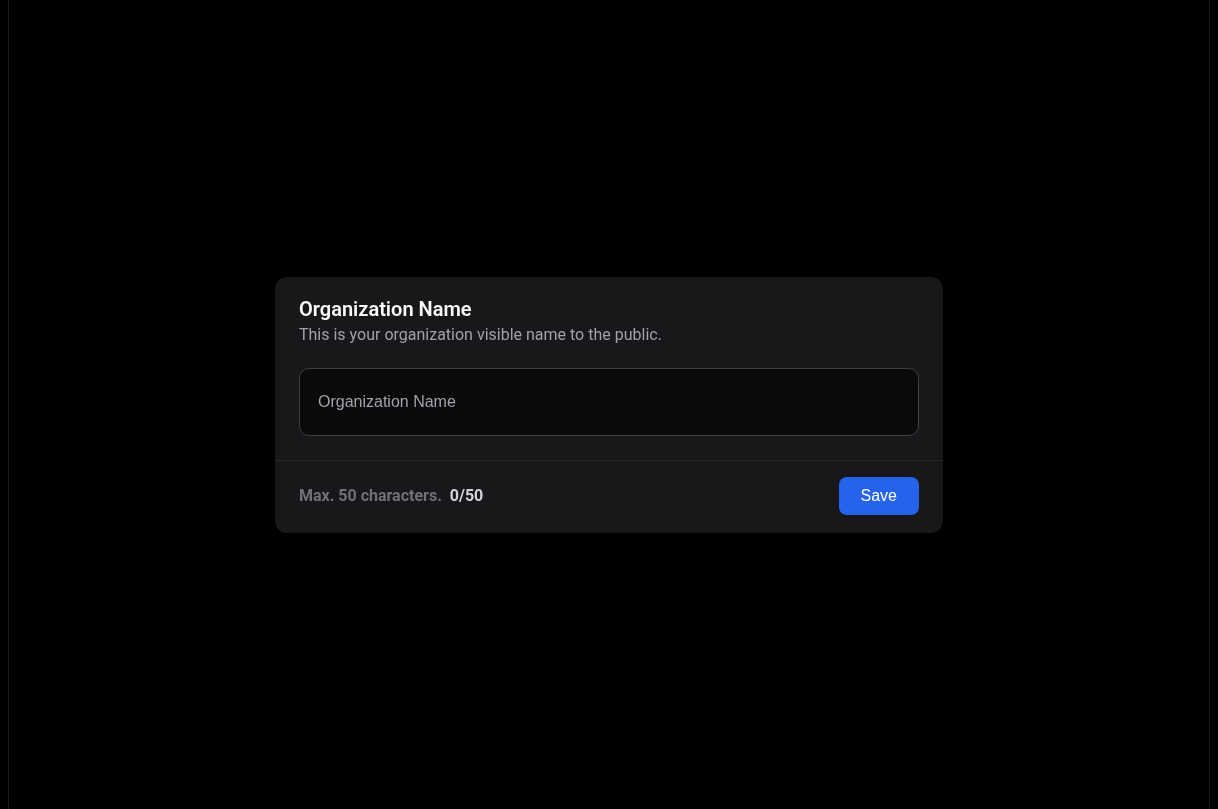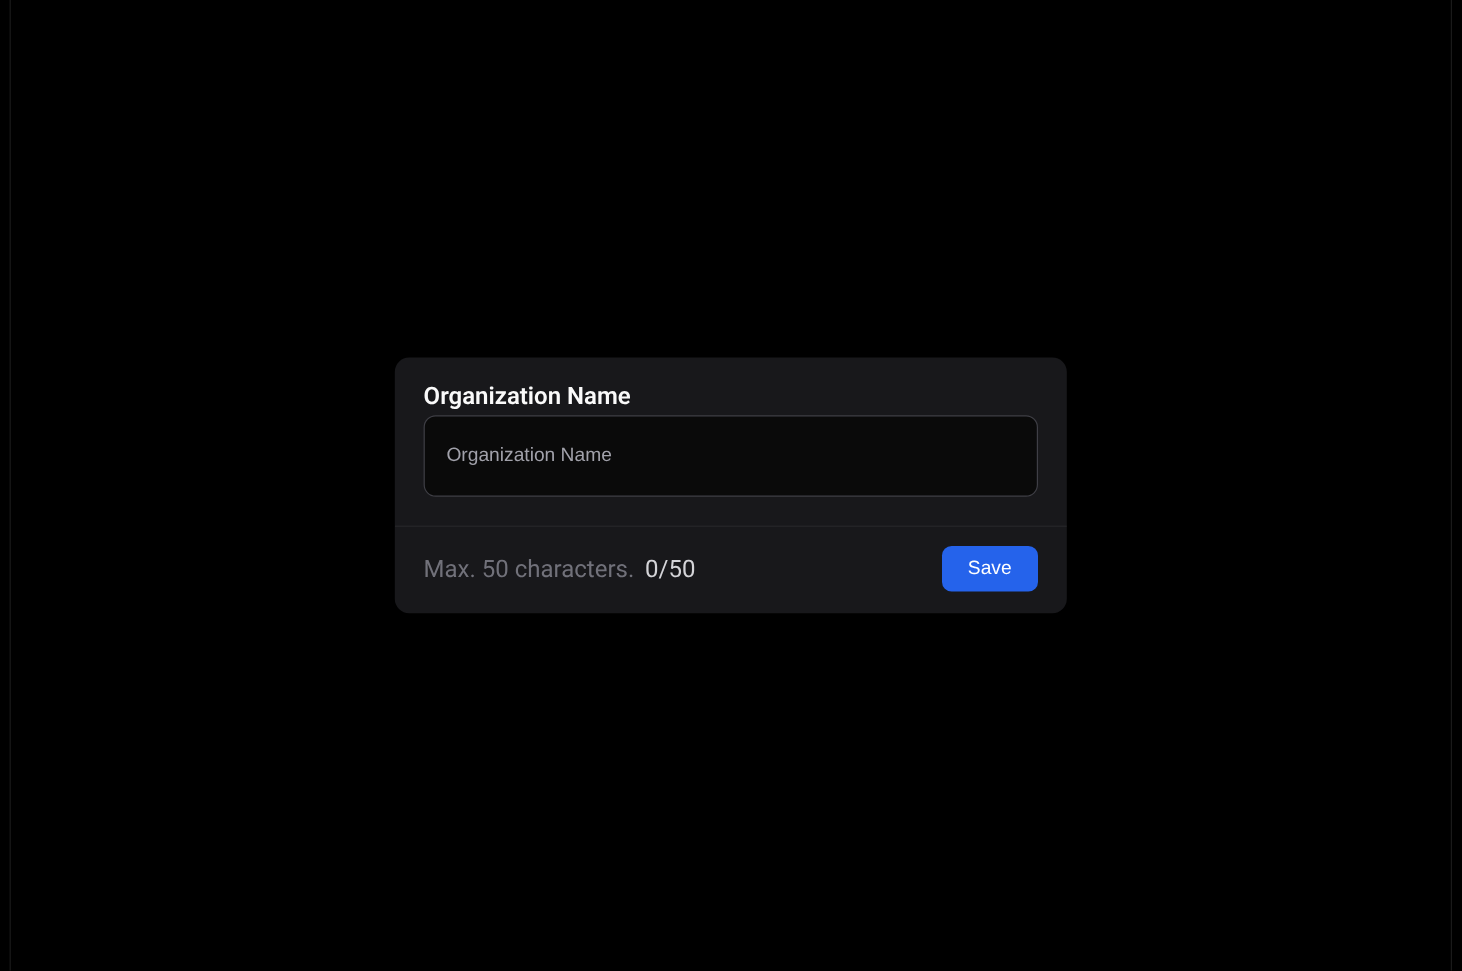--- a/index.html
+++ b/index.html
@@ -21,21 +21,21 @@
       position: absolute;
       top: 0;
       bottom: 0;
       left: 8px;
       right: 8px;
       border-left: 1px solid #1a1a1a;
       border-right: 1px solid #1a1a1a;
       pointer-events: none;
     }
     .card {
-      width: 560px;
+      width: 668px;
       background: #18181b;
       border-radius: 12px;
       overflow: hidden;
     }
     .card-body {
       padding: 20px 24px 24px 24px;
     }
     .title {
       color: #fafafa;
       font-size: 20px;
@@ -63,21 +63,22 @@
       color: #a1a1aa;
     }
     .card-footer {
       display: flex;
       align-items: center;
       justify-content: space-between;
       padding: 16px 24px 18px 24px;
       border-top: 1px solid #27272a;
     }
     .limit {
-      font-size: 20px;
+      font-size: 16px;
+      font-weight: bold;
     }
     .limit-label {
       color: #71717a;
     }
     .limit-count {
       color: #d4d4d8;
       margin-left: 4px;
     }
     .save-button {
       background: #2563eb;
@@ -91,20 +92,21 @@
     }
   </style>
 </head>
 <body>
 
 <div class="page-frame"></div>
 
 <div class="card">
   <div class="card-body">
     <h2 class="title">Organization Name</h2>
+    <p class="description">This is your organization visible name to the public.</p>
     <input type="text" class="input" placeholder="Organization Name" style="">
   </div>
   <div class="card-footer">
     <div class="limit">
       <span class="limit-label">Max. 50 characters.</span>
       <span class="limit-count">0/50</span>
     </div>
     <button class="save-button">Save</button>
   </div>
 </div>

